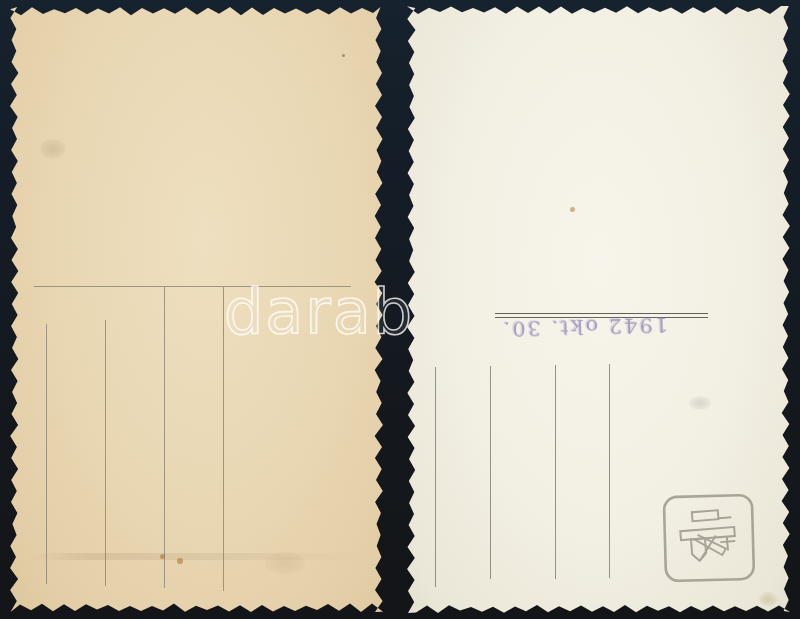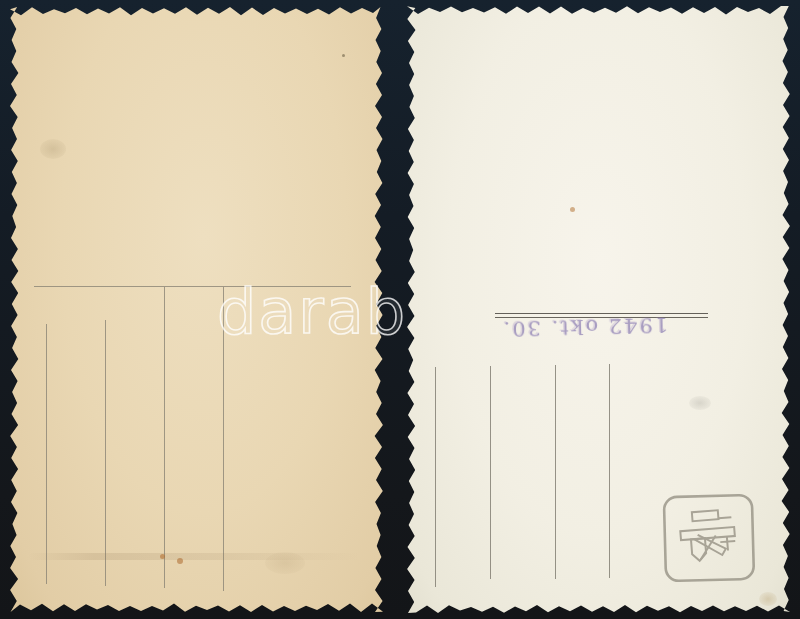--- a/index.html
+++ b/index.html
@@ -28,21 +28,21 @@
   }
   .date-stamp{
     position:absolute;display:flex;align-items:center;justify-content:center;
     transform:rotate(178.5deg);
     font-family:"DejaVu Serif",serif;font-size:21px;letter-spacing:2px;
     color:#8a7cb2;opacity:.72;filter:blur(0.4px);
     text-shadow:1.5px 1px 0 rgba(150,125,190,0.35);
     white-space:nowrap;
   }
   .watermark{
-    position:absolute;left:217px;top:281px;line-height:1;
+    position:absolute;left:224px;top:281px;line-height:1;
     font-size:62px;letter-spacing:2px;font-weight:400;
     color:rgba(255,255,255,0.07);
     -webkit-text-stroke:1.6px rgba(255,255,255,0.78);
     pointer-events:none;
   }
   .stain{position:absolute;border-radius:50%;pointer-events:none;}
   .logo-stamp{position:absolute;left:254px;top:486px;opacity:.8;transform:rotate(-1.5deg);}
   .smudge-band{
     position:absolute;left:18px;top:546px;width:332px;height:7px;border-radius:4px;
     background:linear-gradient(90deg,rgba(146,120,85,0) 0%,rgba(146,120,85,0.18) 20%,rgba(146,120,85,0.12) 60%,rgba(146,120,85,0) 100%);

